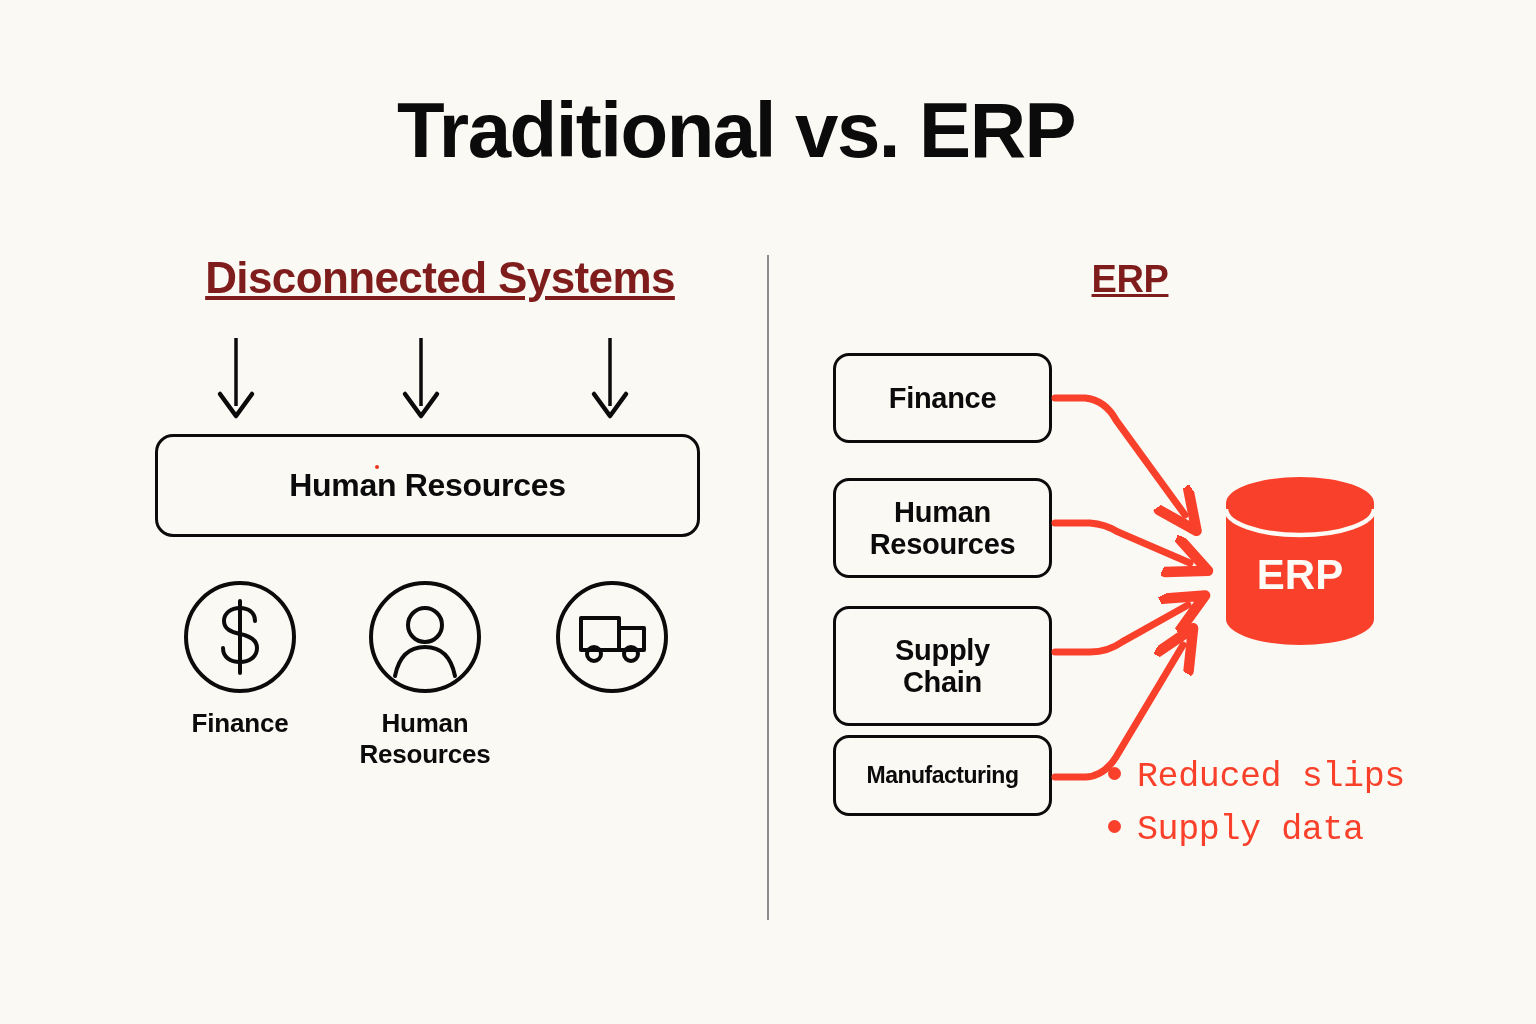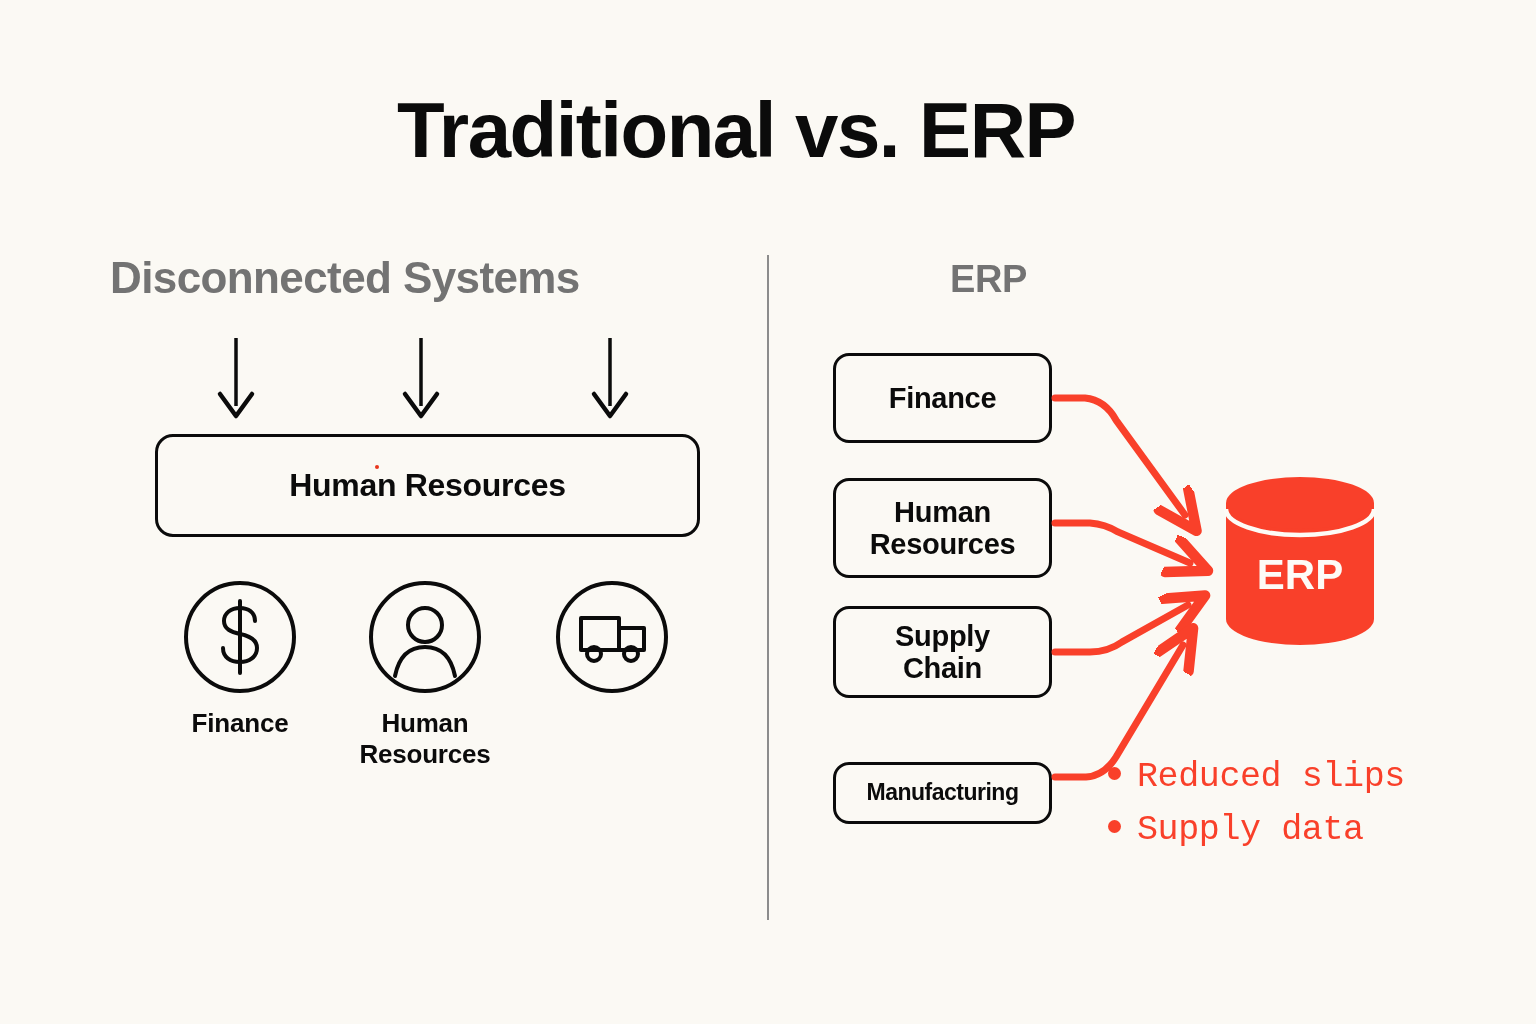--- a/index.html
+++ b/index.html
@@ -41,23 +41,24 @@
     top: 255px;
     width: 2px;
     height: 665px;
     background: #8C8C8C;
   }
 
   
   .col-heading {
     position: absolute;
     font-weight: 700;
-    color: #737373;
-    text-align: left;
+    color: #7f1d1d;
+    text-align: center;
     white-space: nowrap;
+    text-decoration: underline;
   }
   #heading-left {
     left: 110px;
     top: 252px;
     width: 660px;
     font-size: 44px;
     line-height: 52px;
     letter-spacing: -0.6px;
   }
   #heading-right {
@@ -143,22 +144,22 @@
   }
   .mod-box .box-label {
     font-weight: 700;
     color: #0B0B0B;
     letter-spacing: -0.3px;
     line-height: 1.12;
     padding: 0 6px;
   }
   #mod-finance      { top: 353px; height: 90px; }
   #mod-hr           { top: 478px; height: 100px; }
-  #mod-supply       { top: 606px; height: 92px; }
-  #mod-manufacturing{ top: 762px; height: 62px; text-align: right; }
+  #mod-supply       { top: 606px; height: 120px; }
+  #mod-manufacturing{ top: 735px; height: 81px; text-align: right; }
 
   #mod-finance .box-label       { font-size: 29px; }
   #mod-hr .box-label            { font-size: 29px; }
   #mod-supply .box-label        { font-size: 29px; }
   #mod-manufacturing .box-label { font-size: 23px; letter-spacing: -0.5px; }
 
   
   #arrows-layer {
     position: absolute;
     left: 0; top: 0;

